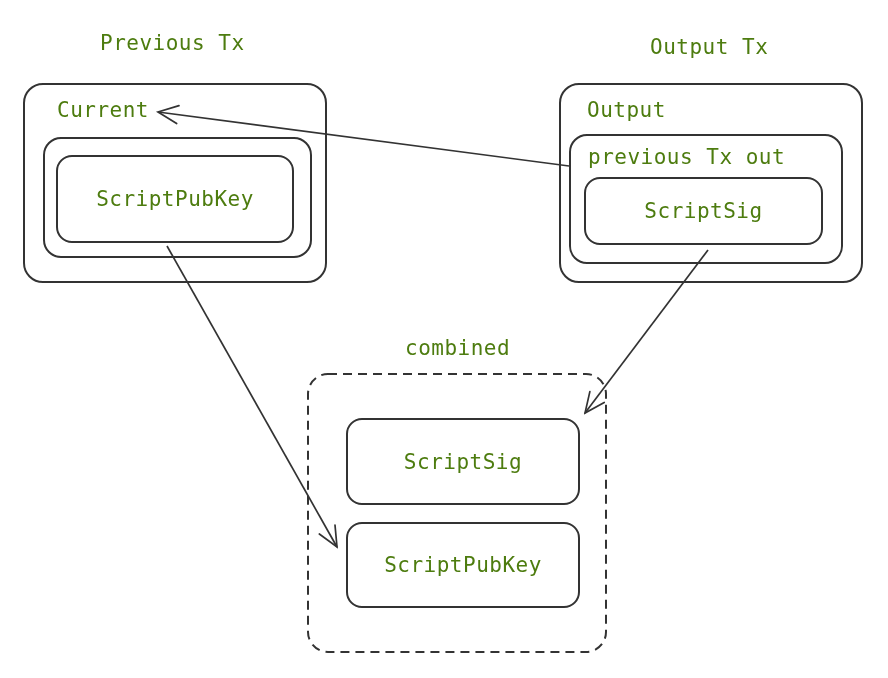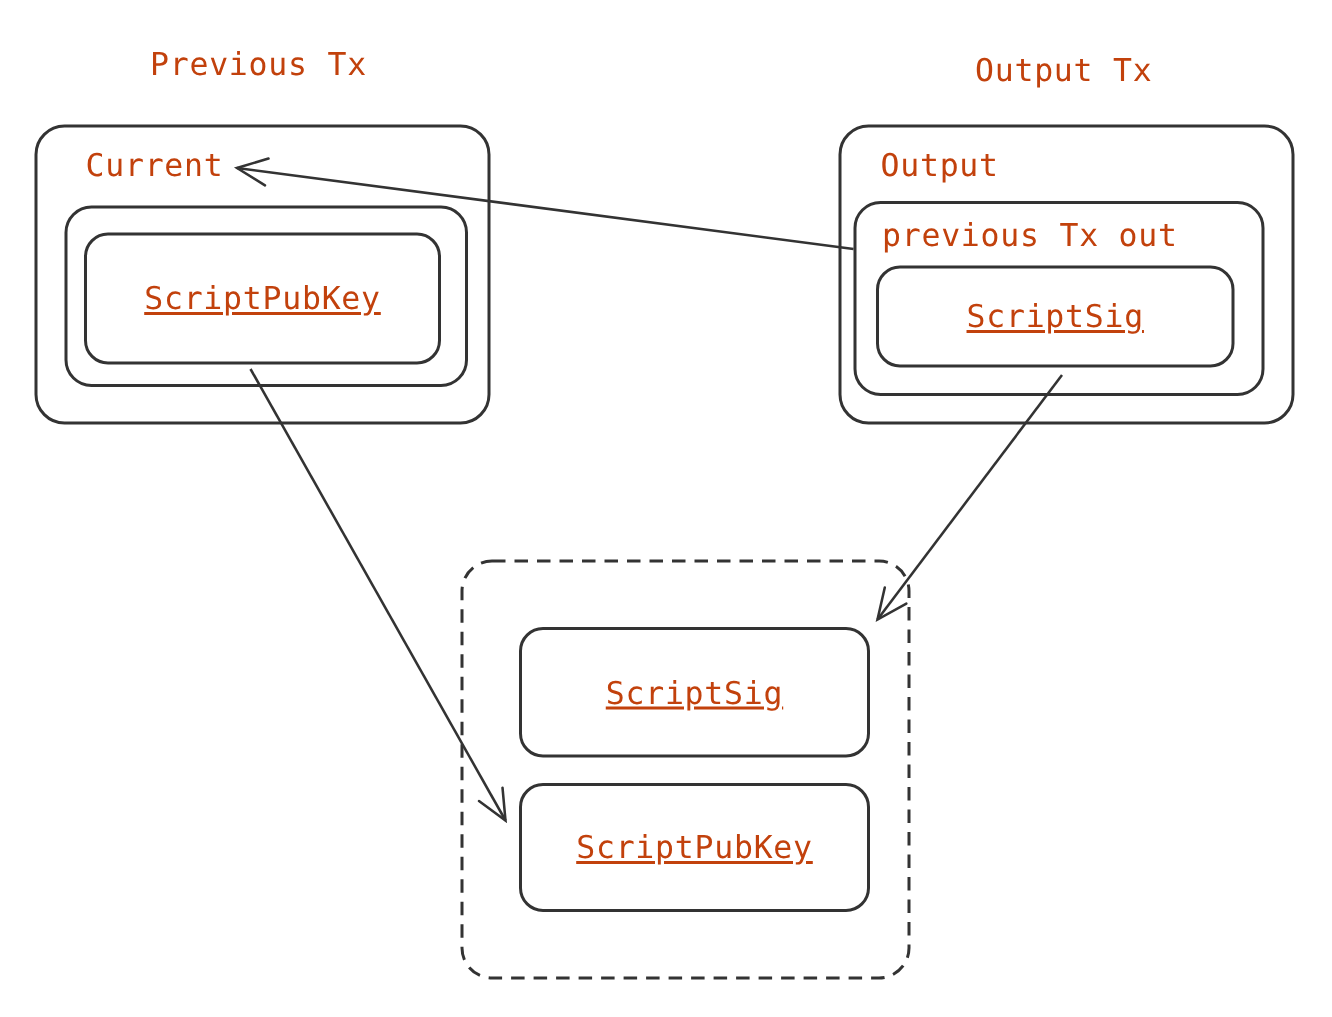--- a/index.html
+++ b/index.html
@@ -2,58 +2,58 @@
 <html><head>
 <meta charset="utf-8">
 <style>
   html, body { margin: 0; padding: 0; background: #ffffff; }
   #stage {
     position: relative;
     width: 888px;
     height: 678px;
     background: #ffffff;
     font-family: "DejaVu Sans Mono", "Liberation Mono", monospace;
-    color: #c2410c;
+    color: #4d7c0f;
     font-size: 21px;
     line-height: 24px;
     letter-spacing: 0.5px;
     overflow: hidden;
   }
   .abs { position: absolute; box-sizing: border-box; }
   .box {
     position: absolute;
     box-sizing: border-box;
     border: 2px solid #333333;
     background: transparent;
   }
   .r20 { border-radius: 20px; }
   .r18 { border-radius: 18px; }
   .r16 { border-radius: 16px; }
   .center-label {
     display: flex;
     align-items: center;
     justify-content: center;
     text-align: center;
-    text-decoration: underline;
   }
   .label { position: absolute; white-space: nowrap; }
   #arrow-layer {
     position: absolute;
     left: 0; top: 0;
     width: 888px; height: 678px;
     pointer-events: none;
   }
 </style>
 </head>
 <body>
 
 <div id="stage">
 
   <div class="label" style="left:100px; top:31px;">Previous Tx</div>
   <div class="label" style="left:650px; top:35px;">Output Tx</div>
+  <div class="label" style="left:405px; top:336px;">combined</div>
 
   <div class="box r20" style="left:23px; top:83px; width:304px; height:200px;"></div>
   <div class="label" style="left:57px; top:98px;">Current</div>
   <div class="box r18" style="left:43px; top:137px; width:269px; height:121px;"></div>
   <div class="box r16 center-label" style="left:56px; top:155px; width:238px; height:88px;">
     <span>ScriptPubKey</span>
   </div>
 
   <div class="box r20" style="left:559px; top:83px; width:304px; height:200px;"></div>
   <div class="label" style="left:587px; top:98px;">Output</div>

